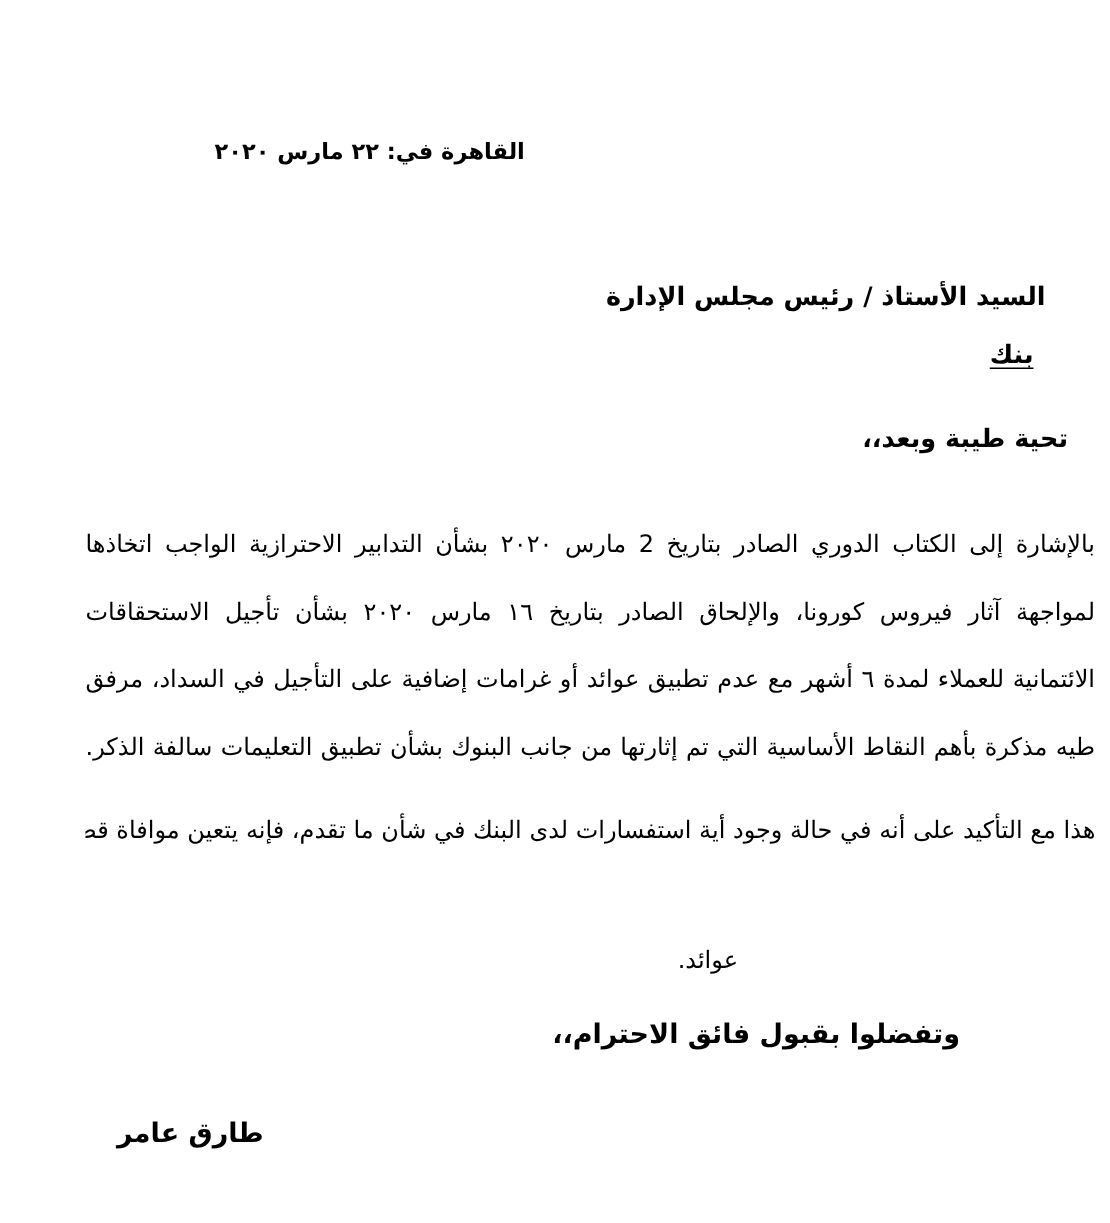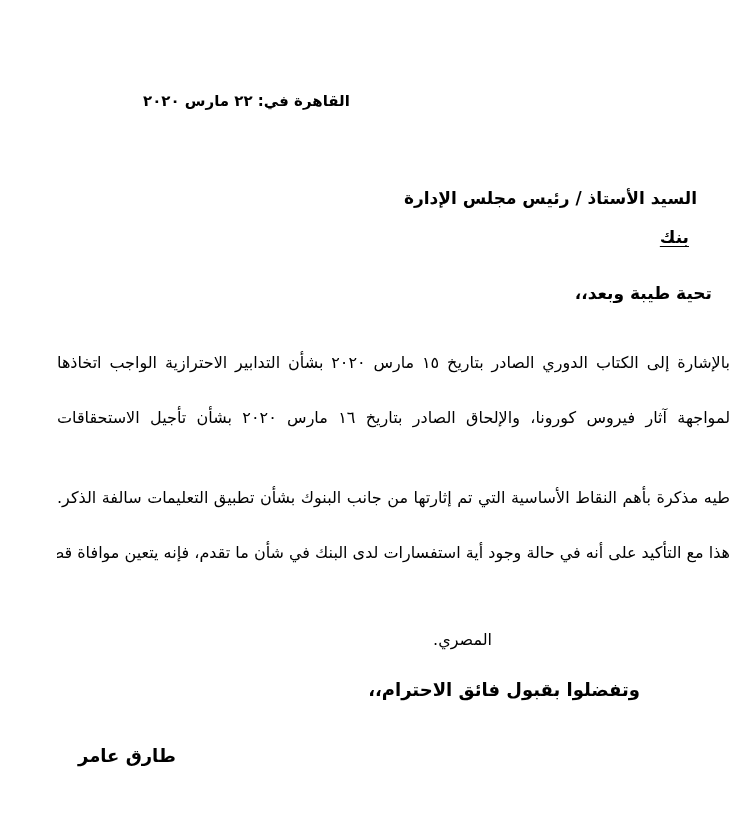--- a/index.html
+++ b/index.html
@@ -60,21 +60,21 @@
     font-size: 16px;
     direction: rtl;
     text-align: justify;
     text-align-last: justify;
     -moz-text-align-last: justify;
     line-height: 24px;
     overflow: hidden;
     white-space: nowrap;
   }
   .p1-l1 { top: 351px; }
-  .p1-l2 { top: 396px; margin-top: 10px; }
+  .p1-l2 { top: 396px; }
   .p1-l3 { top: 441px; }
   .p1-l4 { top: 486px; margin-left: 41px; }
   .p2-l1 { top: 541px; }
   .p2-l2 { top: 586px; }
   .p2-l3 {
     position: absolute;
     top: 630px;
     right: 248px;
     font-size: 16px;
     direction: rtl;
@@ -106,24 +106,25 @@
 
   <div class="date-line">القاهرة في: ٢٢ مارس ٢٠٢٠</div>
 
   <div class="addressee">
     <div>السيد الأستاذ / رئيس مجلس الإدارة</div>
     <div class="bank-line">بنك</div>
   </div>
 
   <div class="greeting">تحية طيبة وبعد،،</div>
 
-  <div class="body-line p1-l1">بالإشارة إلى الكتاب الدوري الصادر بتاريخ ١٥ مارس ٢٠٢٠ بشأن التدابير الاحترازية الواجب اتخاذها</div>
+  <div class="body-line p1-l1">بالإشارة إلى الكتاب الدوري الصادر بتاريخ 2 مارس ٢٠٢٠ بشأن التدابير الاحترازية الواجب اتخاذها</div>
   <div class="body-line p1-l2">لمواجهة آثار فيروس كورونا، والإلحاق الصادر بتاريخ ١٦ مارس ٢٠٢٠ بشأن تأجيل الاستحقاقات</div>
+  <div class="body-line p1-l3">الائتمانية للعملاء لمدة ٦ أشهر مع عدم تطبيق عوائد أو غرامات إضافية على التأجيل في السداد، مرفق</div>
   <div class="body-line p1-l4">طيه مذكرة بأهم النقاط الأساسية التي تم إثارتها من جانب البنوك بشأن تطبيق التعليمات سالفة الذكر.</div>
 
   <div class="body-line p2-l1">هذا مع التأكيد على أنه في حالة وجود أية استفسارات لدى البنك في شأن ما تقدم، فإنه يتعين موافاة قطاع</div>
-  <div class="p2-l3">المصري.</div>
+  <div class="p2-l3">عوائد.</div>
 
   <div class="closing">وتفضلوا بقبول فائق الاحترام،،</div>
 
   <div class="signature">طارق عامر</div>
 
 </div>
 
 </body></html>

